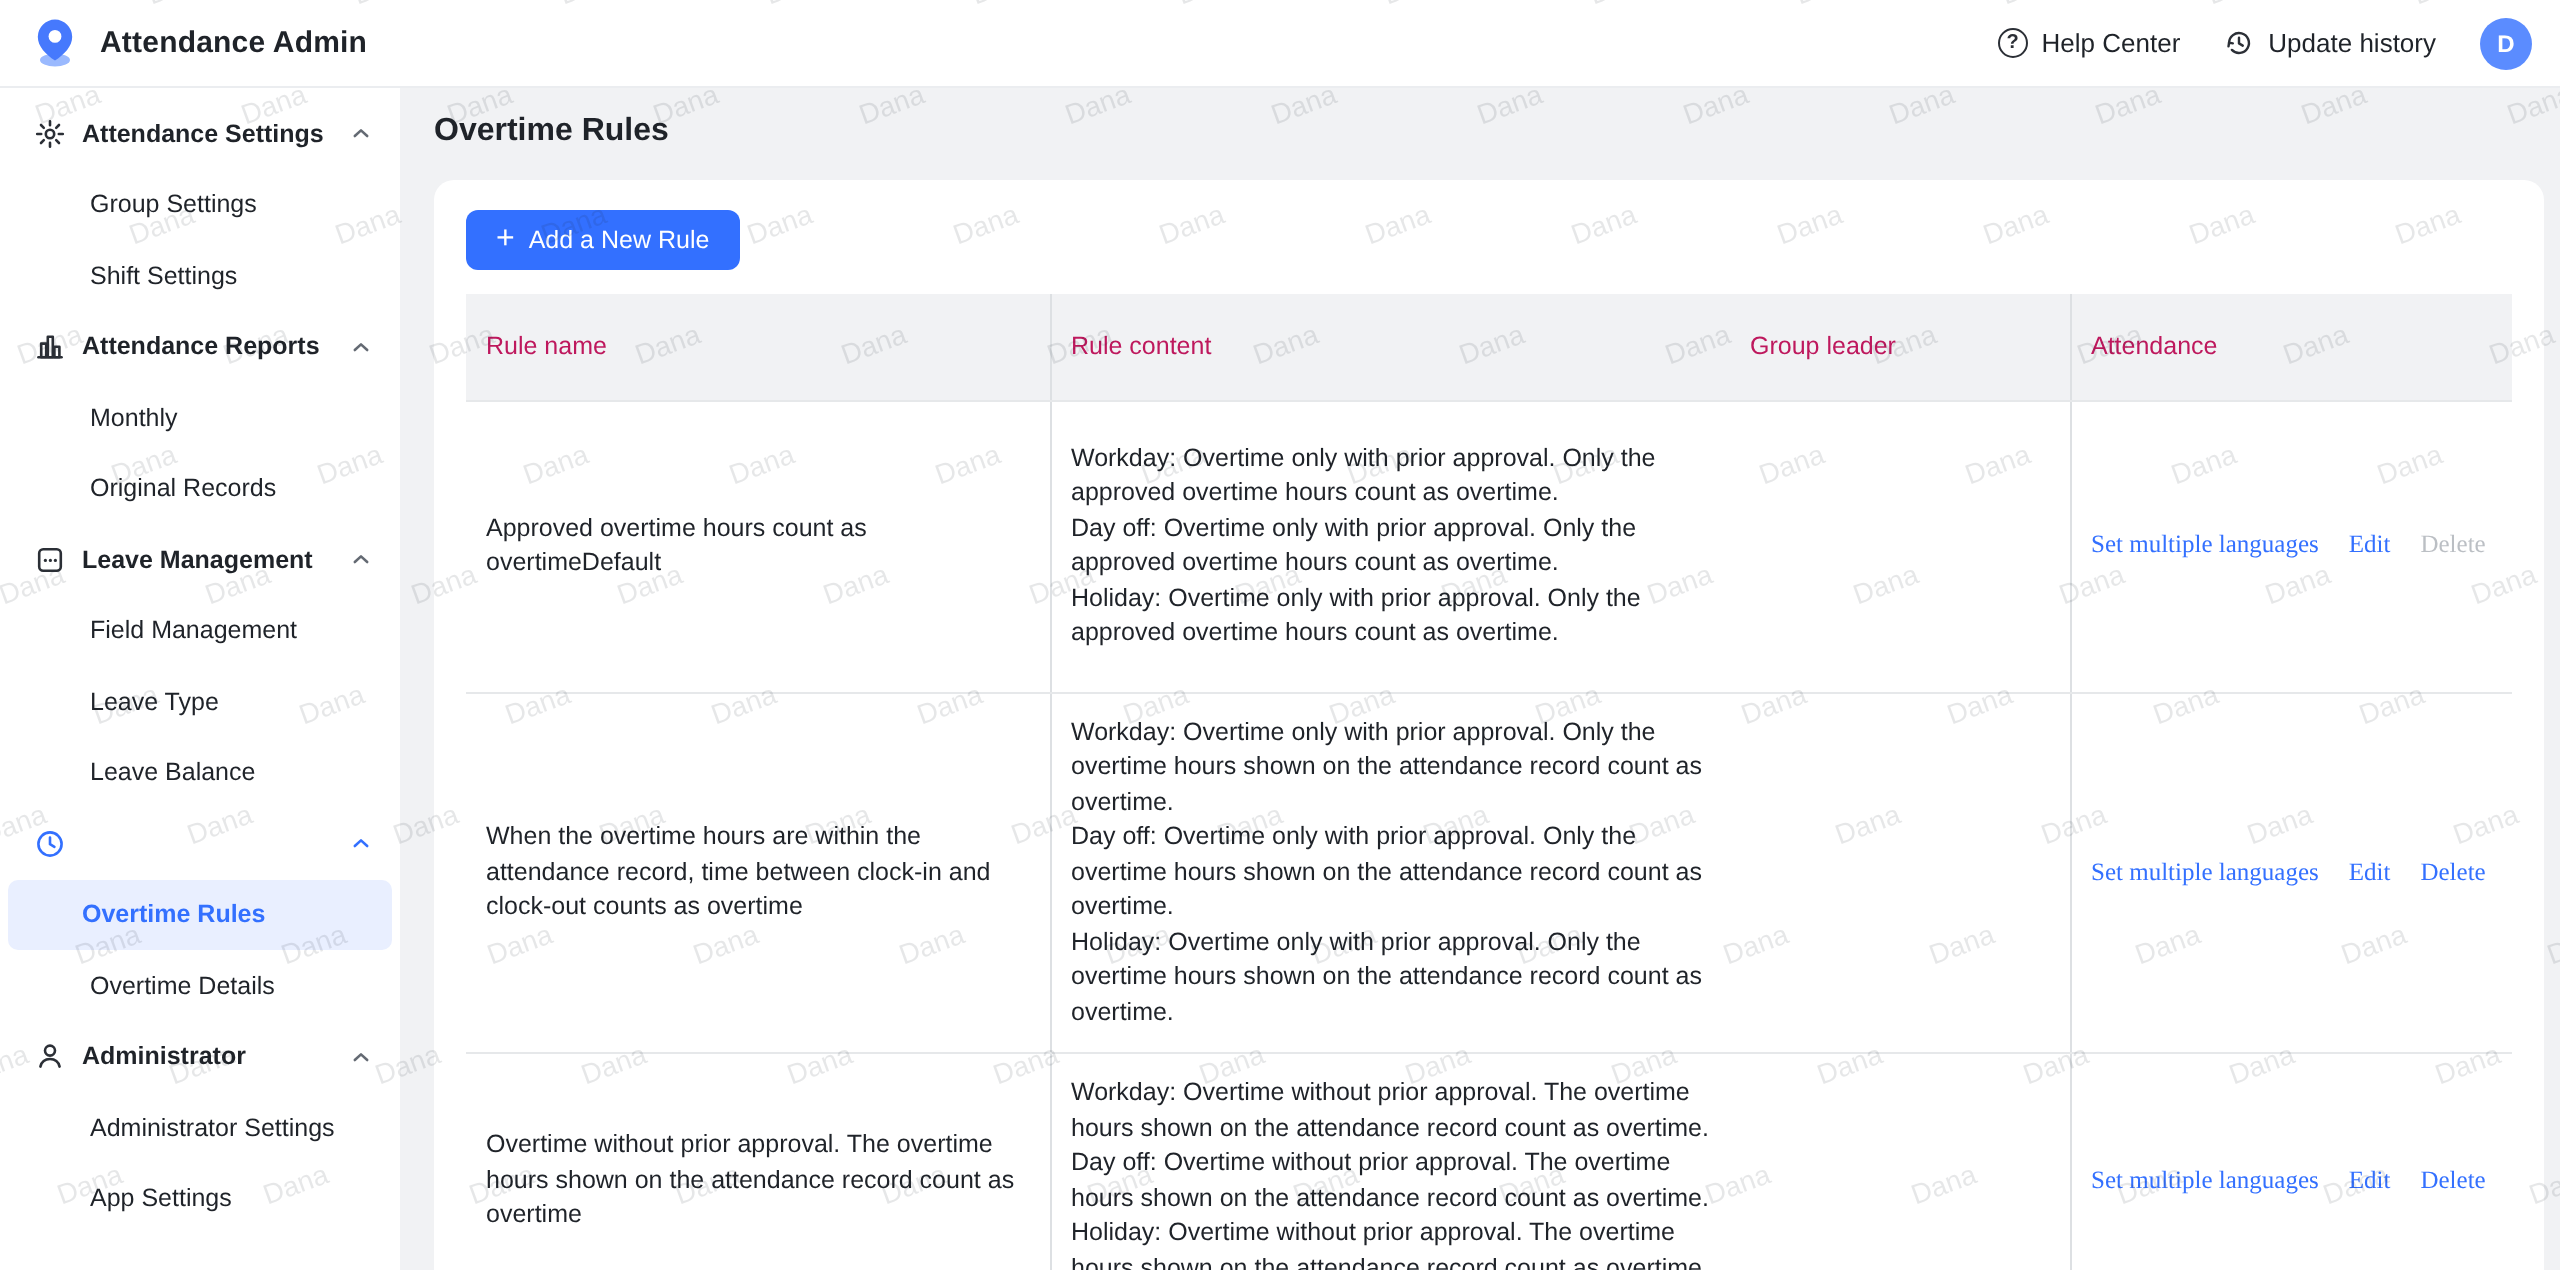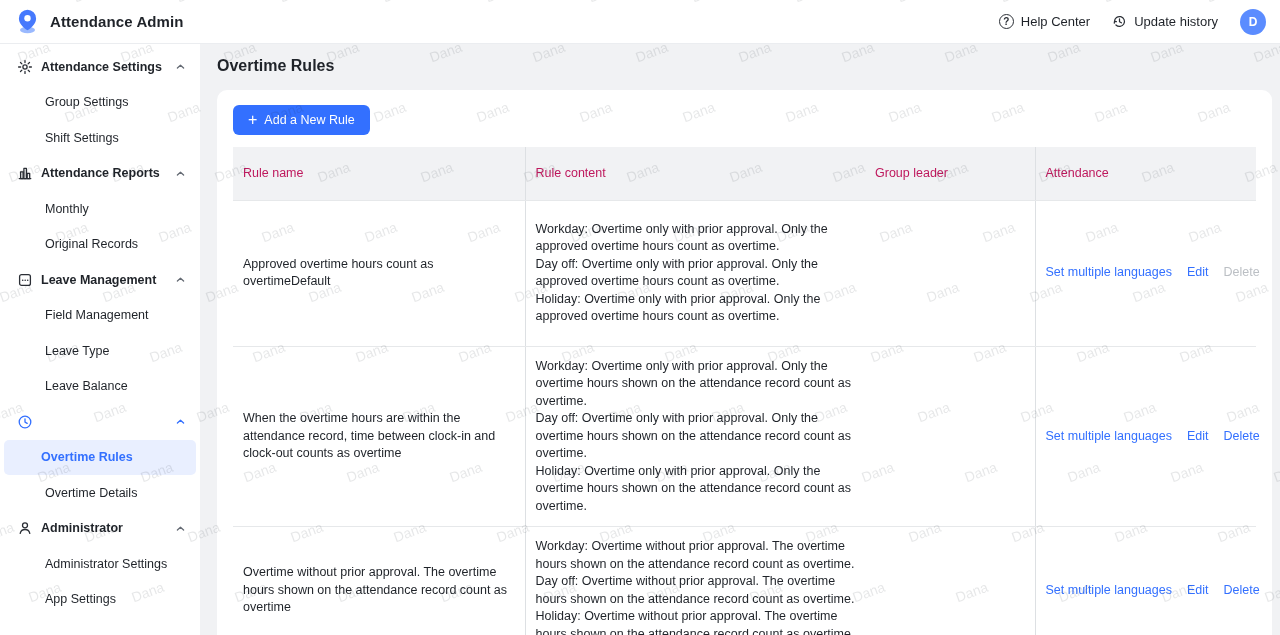--- a/index.html
+++ b/index.html
@@ -45,21 +45,21 @@
   .add-btn .plus { font-size:16px; font-weight:400; line-height:1; margin-top:-1px; }
 
   table { width:100%; border-collapse:collapse; table-layout:fixed; margin-top:12px; }
   col.c-name{ width:292px; } col.c-content{ width:340px; } col.c-leader{ width:170px; } col.c-op{ width:221px; }
   th { height:53px; background:#f1f2f4; font-size:12.5px; font-weight:400; color:#be185d;
        text-align:left; padding:0 10px; border-bottom:1px solid #e6e8ea; }
   th.divided, td.divided { border-right:1px solid #dde0e3; }
   td { font-size:12.5px; line-height:17.5px; padding:11px 10px; vertical-align:middle;
        border-bottom:1px solid #e6e8ea; }
   tr.r0 td { padding-top:20px; padding-bottom:20px; }
-  .ops { display:flex; gap:15px; white-space:nowrap; }
+  .ops { display:flex; gap:15px; white-space:nowrap;font-family:Liberation Serif, serif; }
   .op-link { color:#3370ff; cursor:pointer; }
   .op-link.disabled { color:#bbbfc4; cursor:default; }
 
   
   #watermarks { position:absolute; inset:0; overflow:hidden; pointer-events:none; z-index:10; }
   .wm { position:absolute; font-size:14px; color:rgba(31,35,41,0.11);
         transform:rotate(-20deg); white-space:nowrap; }
 </style>
 </head>
 <body>

